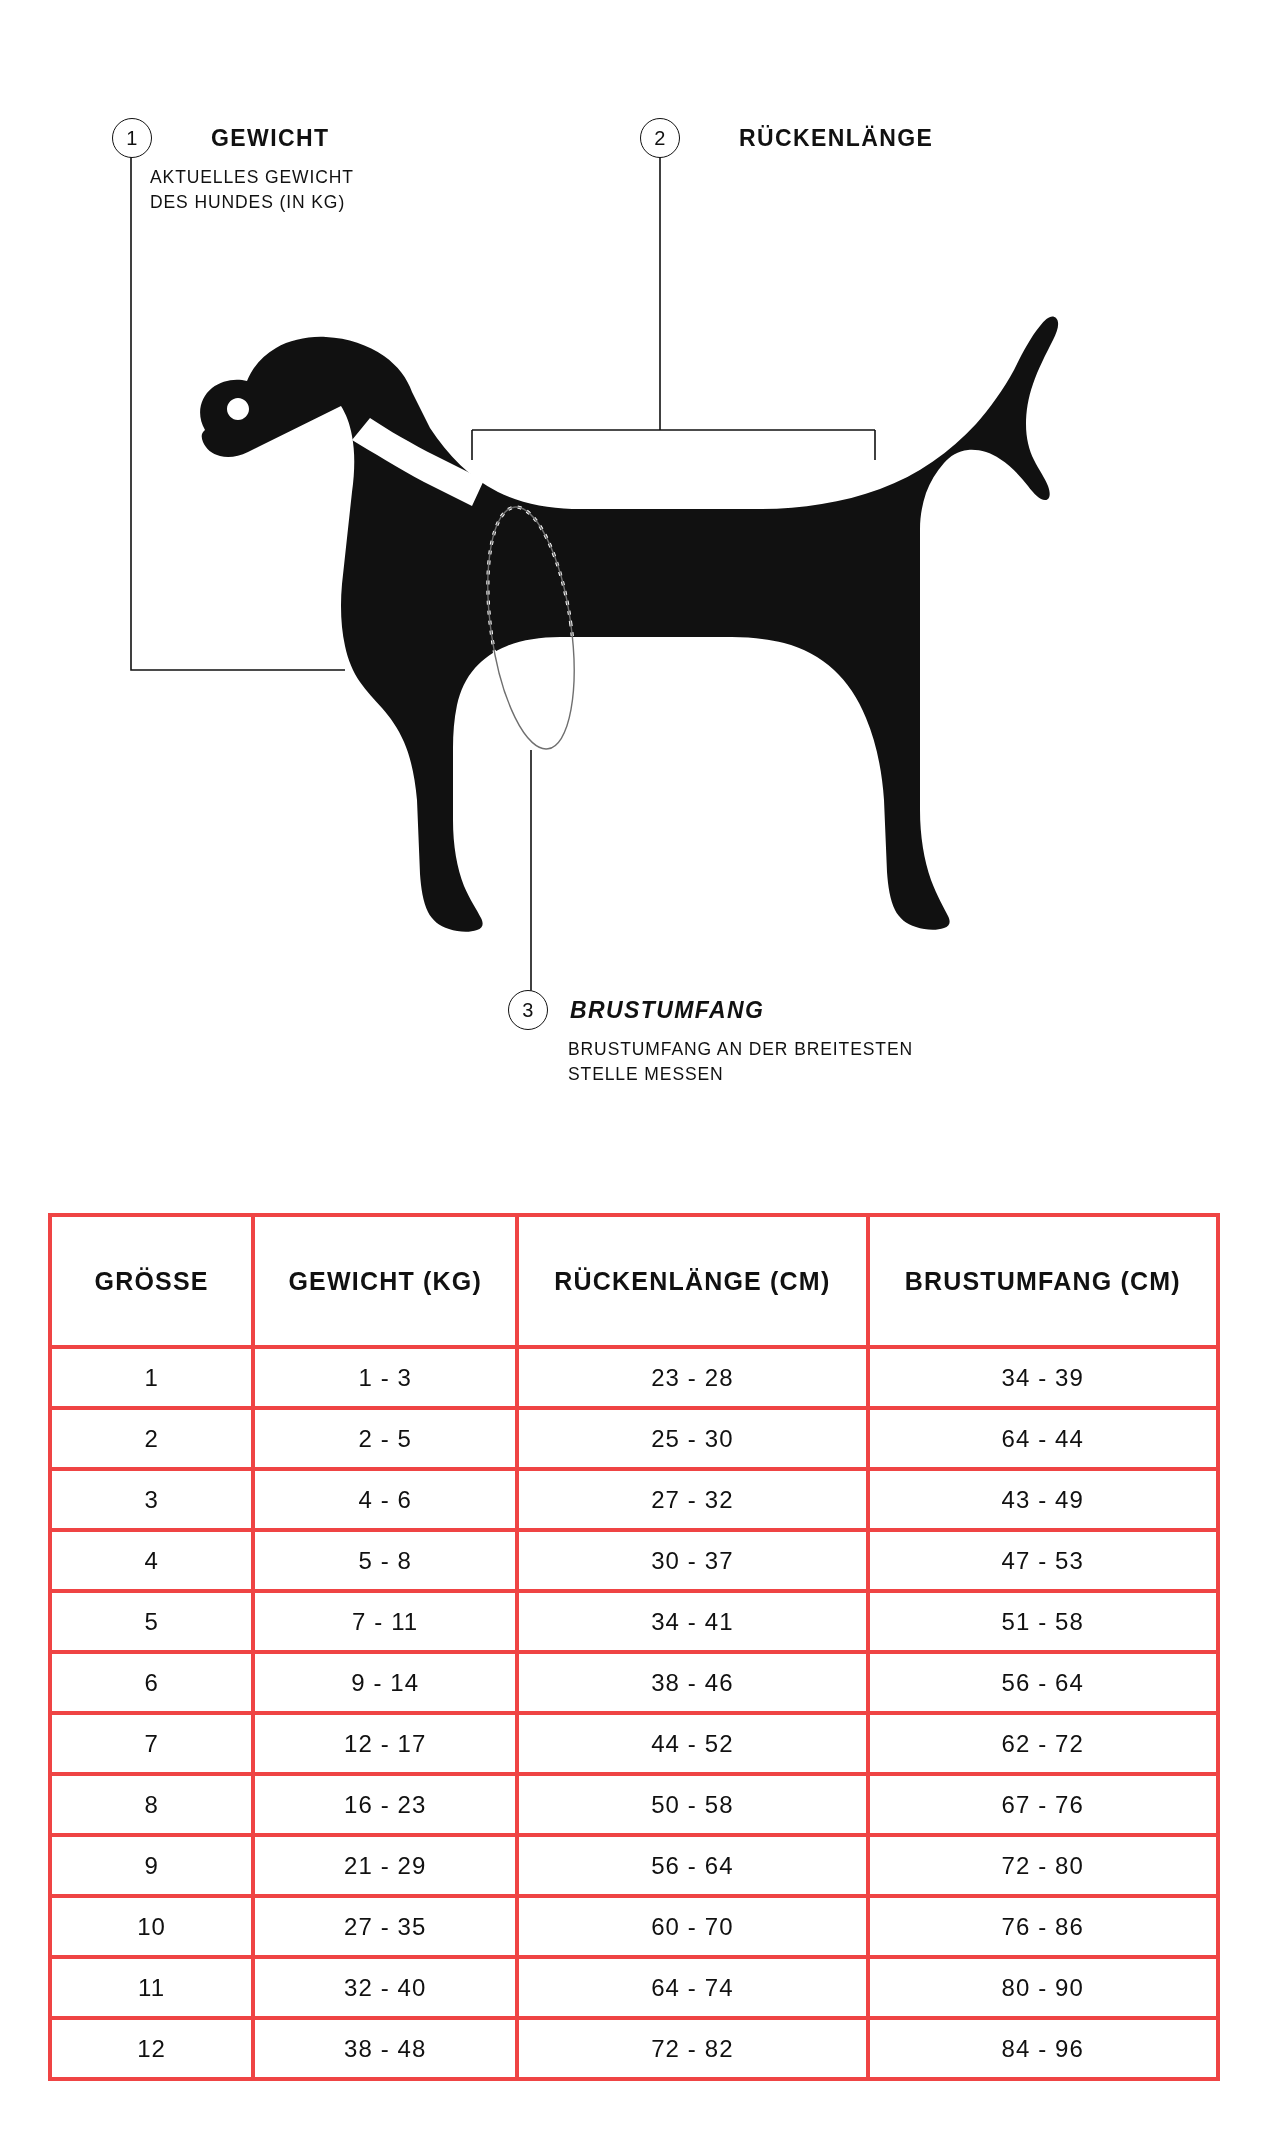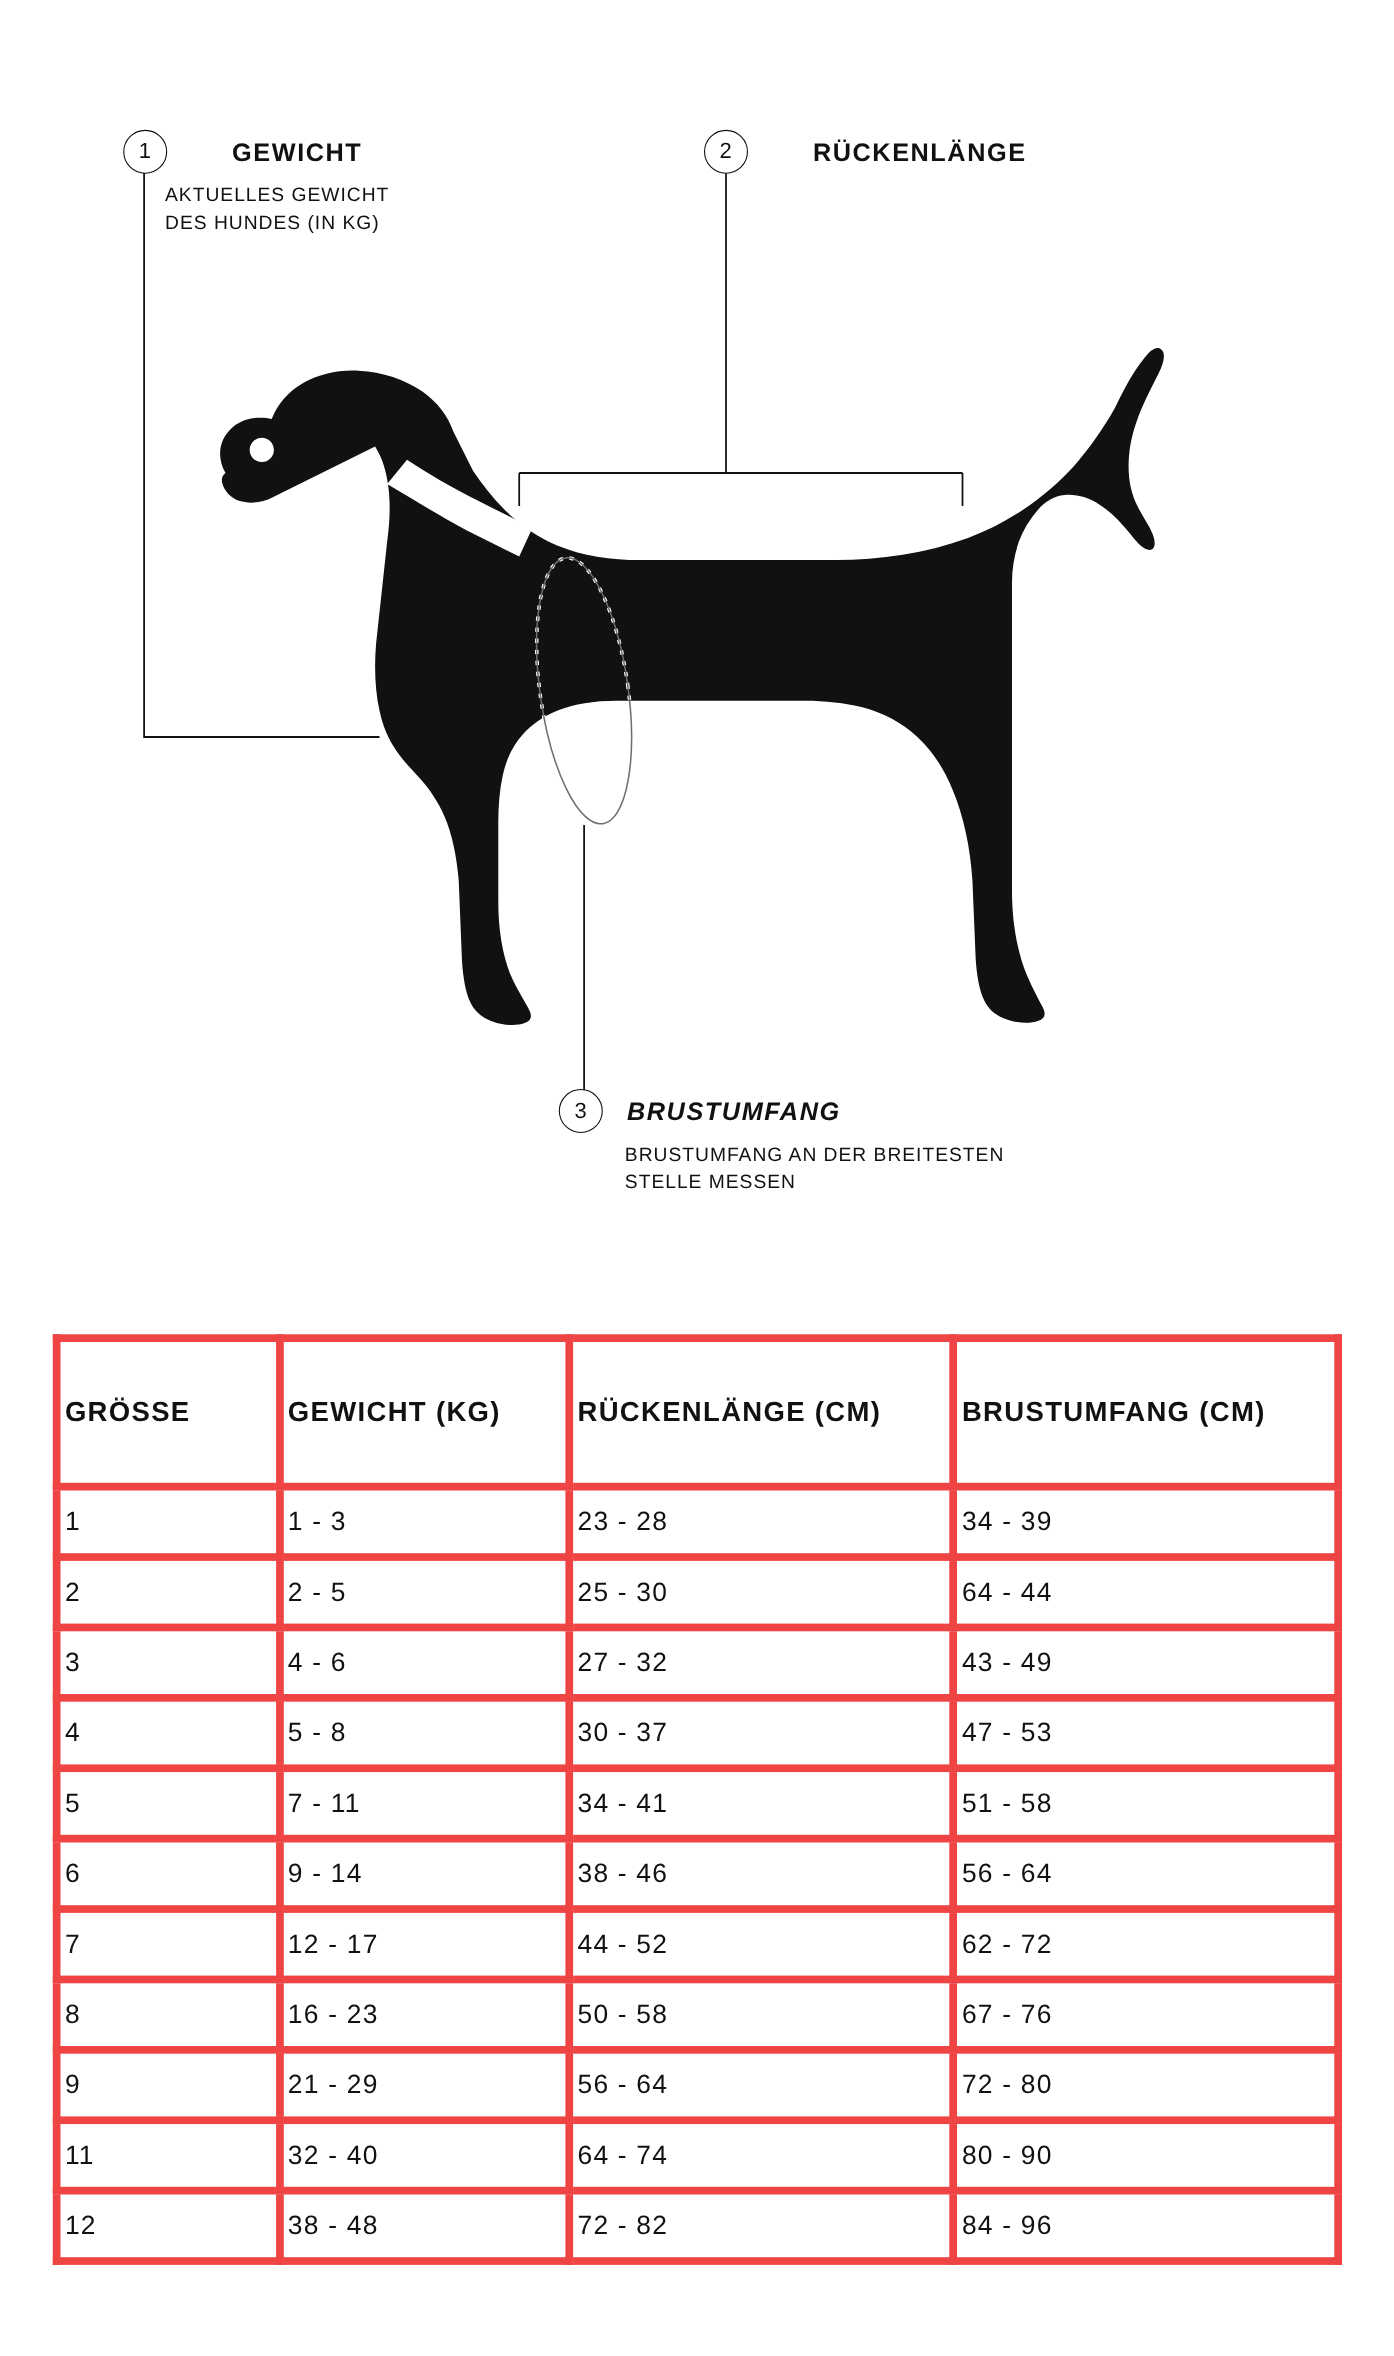--- a/index.html
+++ b/index.html
@@ -76,22 +76,22 @@
   
   #size-table {
     position: absolute;
     left: 48px;
     top: 1213px;
     width: 1172px;
     border-collapse: collapse;
     table-layout: fixed;
   }
   #size-table th, #size-table td {
-    border: 7px solid #ef4444;
-    text-align: left;
+    border: 4px solid #ef4444;
+    text-align: center;
     font-weight: normal;
   }
   #size-table thead th {
     font-size: 25px;
     font-weight: bold;
     letter-spacing: 1.2px;
     padding: 16px 4px;
     line-height: 1.32;
     height: 96px;
     vertical-align: middle;
@@ -306,20 +306,26 @@
         <td>50 - 58</td>
         <td>67 - 76</td>
       </tr>
       <tr>
         <td>9</td>
         <td>21 - 29</td>
         <td>56 - 64</td>
         <td>72 - 80</td>
       </tr>
       <tr>
+        <td>10</td>
+        <td>27 - 35</td>
+        <td>60 - 70</td>
+        <td>76 - 86</td>
+      </tr>
+      <tr>
         <td>11</td>
         <td>32 - 40</td>
         <td>64 - 74</td>
         <td>80 - 90</td>
       </tr>
       <tr>
         <td>12</td>
         <td>38 - 48</td>
         <td>72 - 82</td>
         <td>84 - 96</td>

